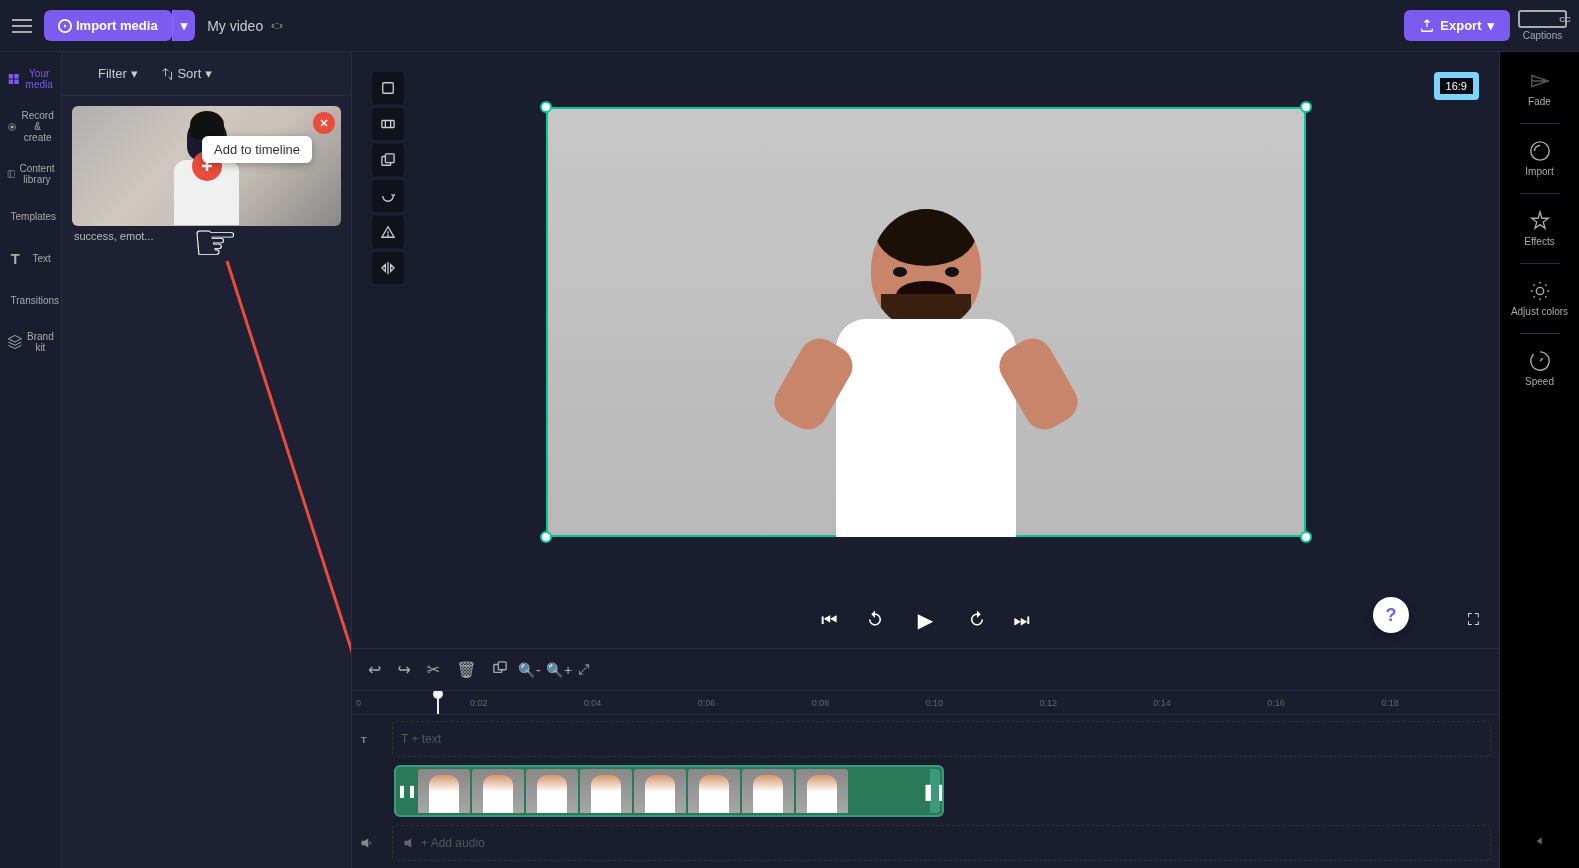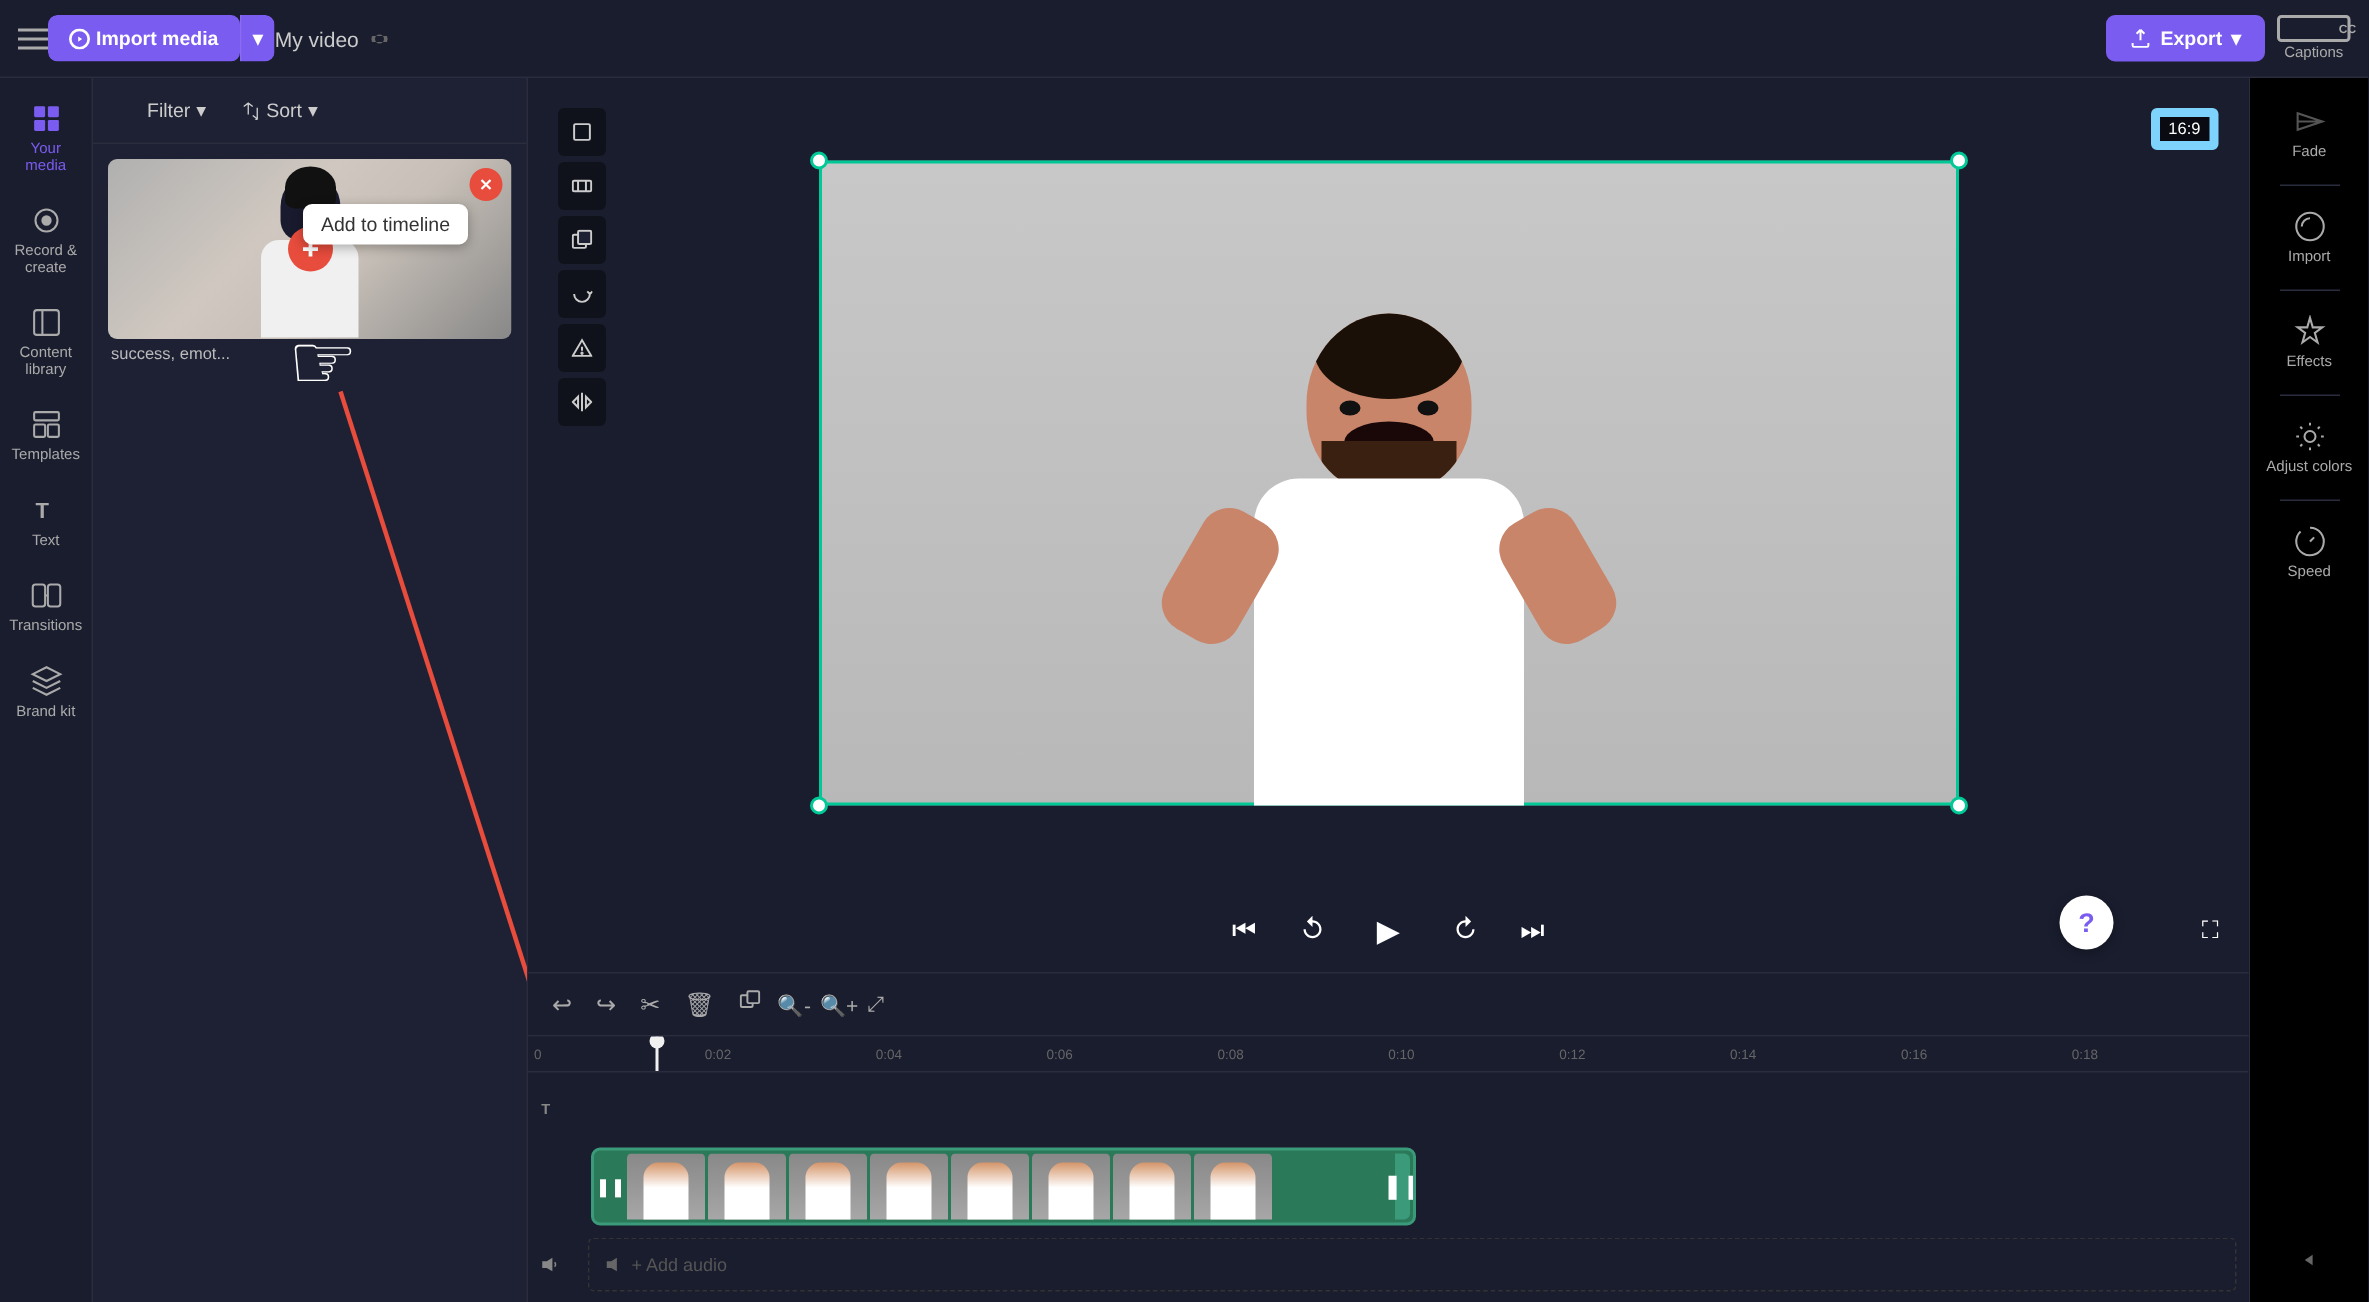--- a/index.html
+++ b/index.html
@@ -18,21 +18,21 @@
     .topbar {
       height: 52px;
       background: #1a1d2e;
       display: flex;
       align-items: center;
       padding: 0 12px;
       border-bottom: 1px solid #2a2d3e;
       flex-shrink: 0;
       gap: 12px;
     }
-    .topbar-left { display: flex; align-items: center; flex: 1; }
+    .topbar-left { display: flex; align-items: center; gap: 12px; flex: 1; }
     .topbar-right { display: flex; align-items: center; gap: 8px; }
 
     .menu-icon { cursor: pointer; display: flex; flex-direction: column; gap: 4px; }
     .menu-icon span { width: 20px; height: 2px; background: #aaa; display: block; }
 
     .import-btn {
       background: #7b5cf0;
       border: none;
       border-radius: 6px;
       color: #fff;
@@ -103,21 +103,21 @@
       border-right: 1px solid #2a2d3e;
       display: flex;
       flex-direction: column;
       align-items: center;
       padding: 8px 0;
       gap: 4px;
       flex-shrink: 0;
     }
     .sidebar-item {
       display: flex;
-      flex-direction: column;
+      flex-direction: row;
       align-items: center;
       gap: 4px;
       padding: 8px 4px;
       border-radius: 8px;
       cursor: pointer;
       width: 56px;
       color: #aaa;
       font-size: 10px;
       text-align: center;
     }
@@ -931,20 +931,23 @@
         </div>
 
         <div class="timeline-tracks">
 
           <div class="track">
             <div class="track-label">
               <svg width="12" height="12" viewBox="0 0 16 16" fill="#888">
                   <text x="1" y="13" font-size="13" font-weight="bold">T</text>
                 </svg>
             </div>
+            <div class="track-content">
+              <span class="track-text-placeholder">T  + text</span>
+            </div>
           </div>
 
           <div class="track video-track">
             <div class="track-label"></div>
             <div class="track-content">
               <div class="video-clip">
                 <div class="clip-pause-btn">❚❚</div>
                 <div class="clip-frames">
 
                   <div class="clip-frame">

